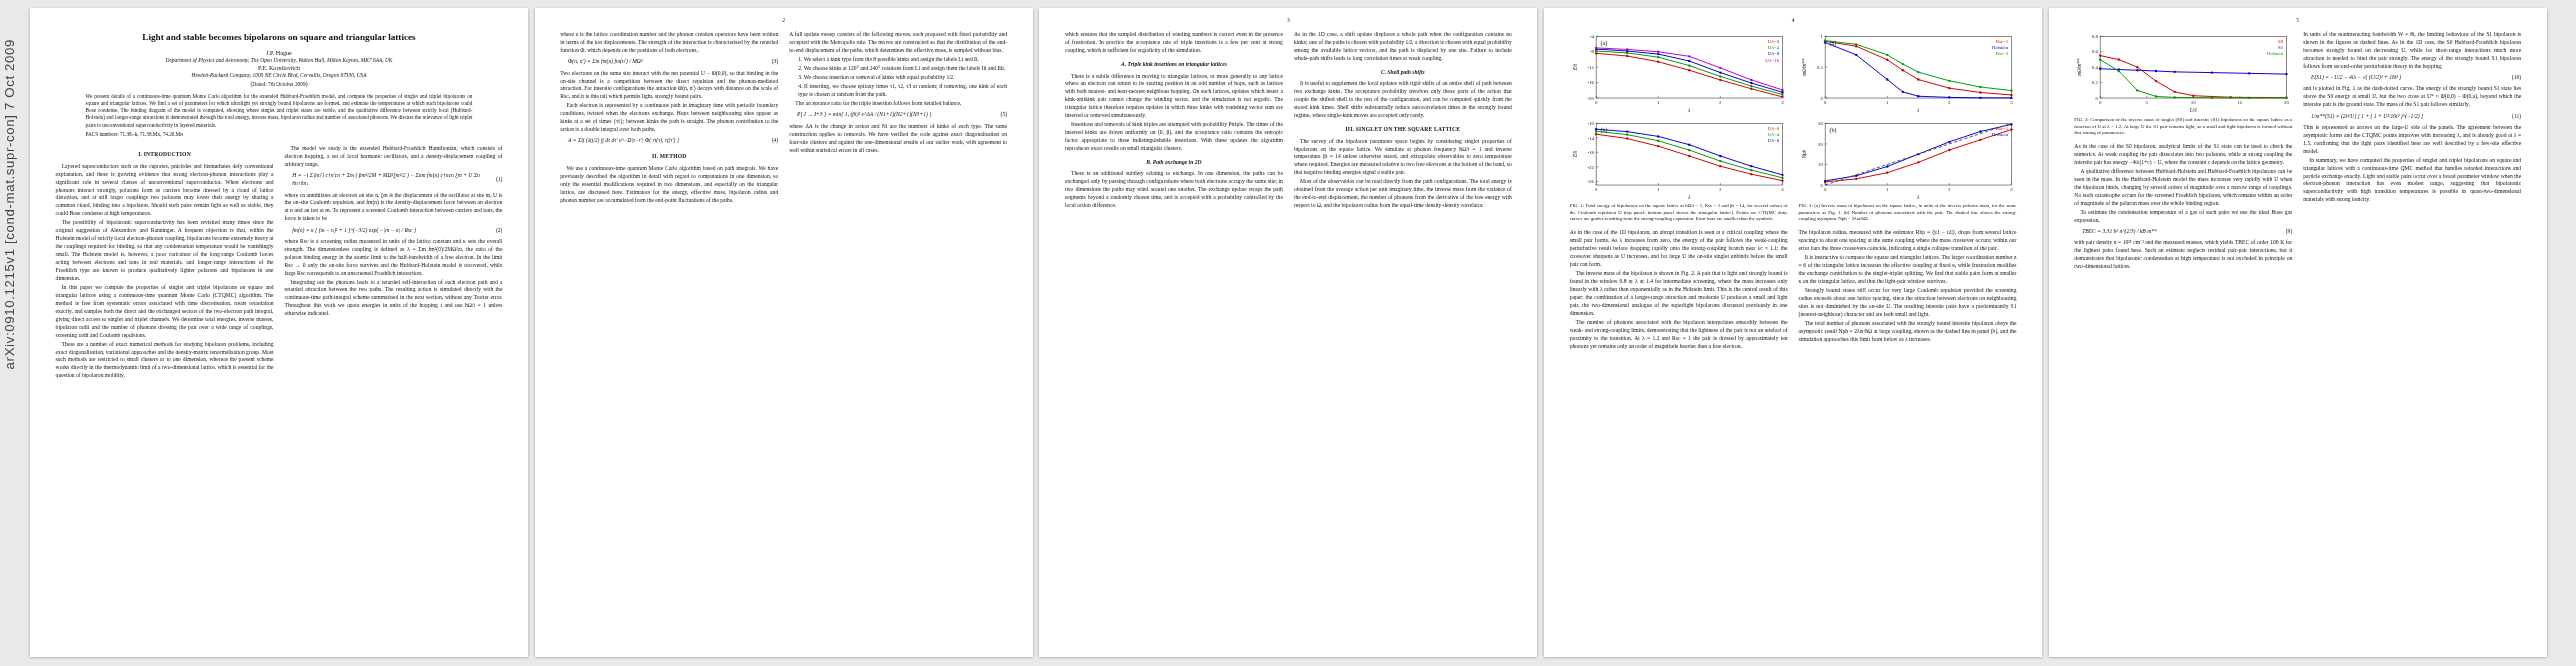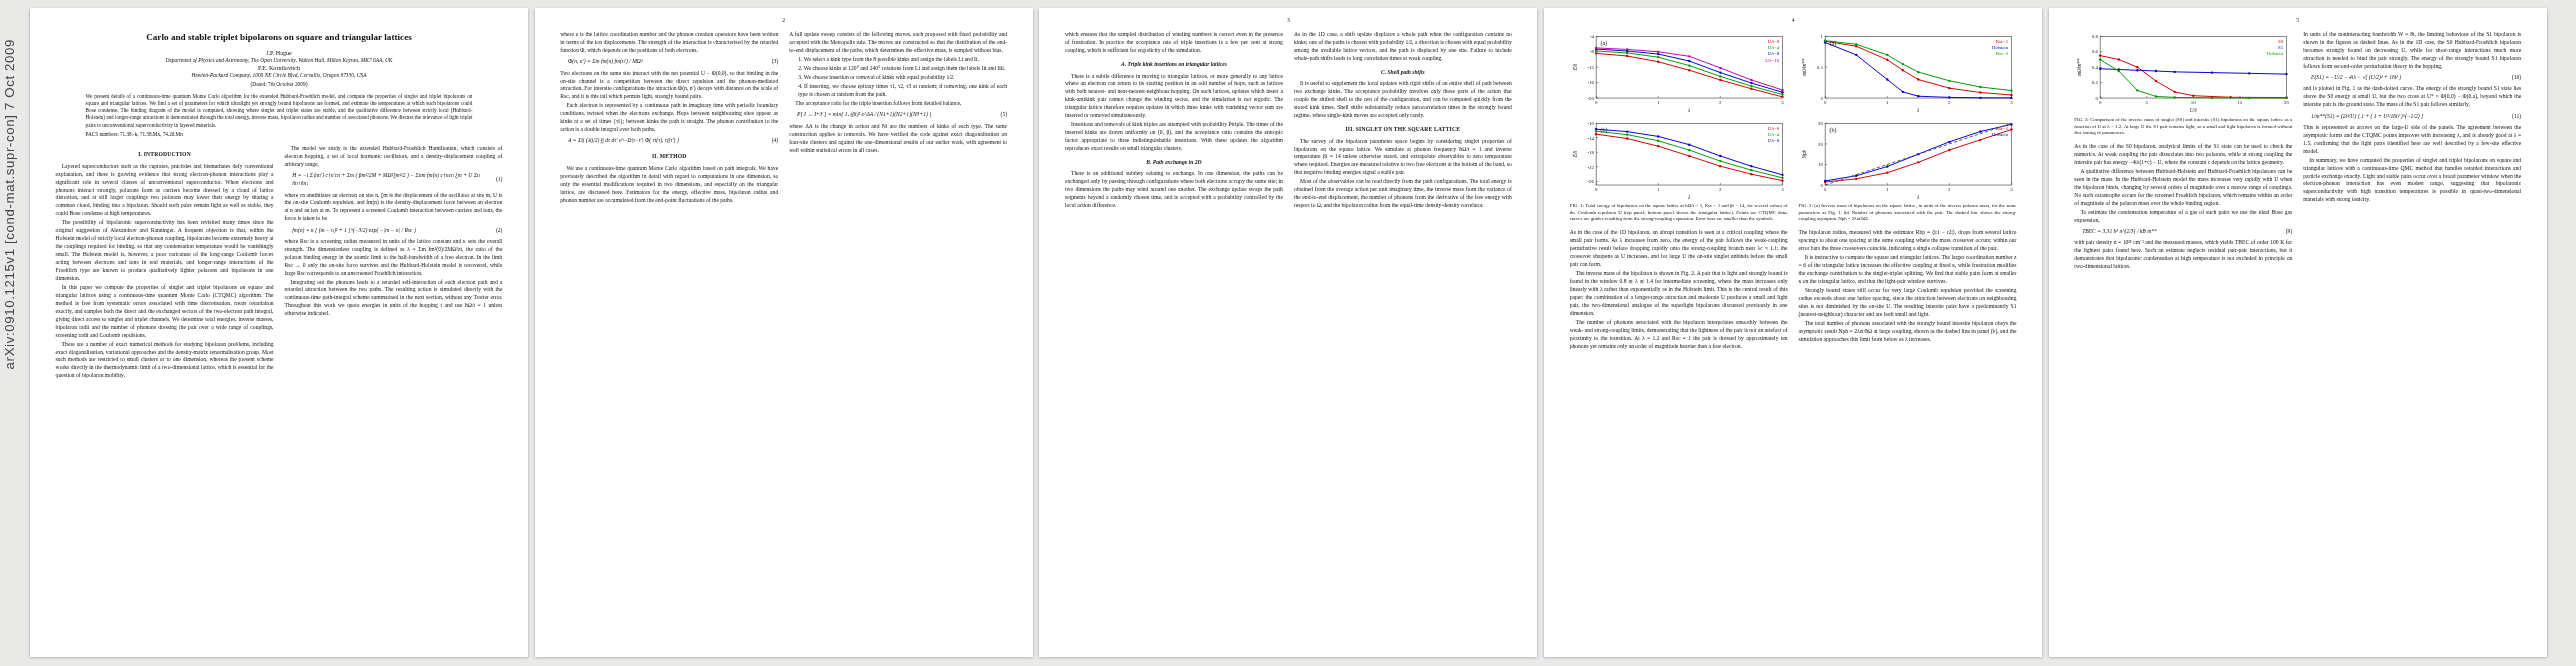--- a/index.html
+++ b/index.html
@@ -42,21 +42,21 @@
 </style>
 </head>
 <body>
 
 <div class="spread">
 
   <div class="arxiv-strip">arXiv:0910.1215v1  [cond-mat.supr-con]  7 Oct 2009</div>
 
   <div class="page">
     <div class="p1-head">
-      <div class="p1-title">Carlo and stable triplet bipolarons on square and triangular lattices</div>
+      <div class="p1-title">Light and stable becomes bipolarons on square and triangular lattices</div>
       <div class="author">J.P. Hague</div>
       <div class="affil">Department of Physics and Astronomy, The Open University, Walton Hall, Milton Keynes, MK7 6AA, UK</div>
       <div class="author">P.E. Kornilovitch</div>
       <div class="affil">Hewlett-Packard Company, 1000 NE Circle Blvd, Corvallis, Oregon 97330, USA</div>
       <div class="date">(Dated: 7th October 2009)</div>
       <div class="abstract">We present details of a continuous-time quantum Monte Carlo algorithm for the extended Hubbard-Froehlich model, and compute the properties of singlet and triplet bipolarons on square and triangular lattices. We find a set of parameters for which ultralight yet strongly bound bipolarons are formed, and estimate the temperatures at which such bipolarons could Bose condense. The binding diagram of the model is computed, showing where singlet and triplet states are stable, and the qualitative difference between strictly local (Hubbard-Holstein) and longer-range attractions is demonstrated through the total energy, inverse mass, bipolaron radius and number of associated phonons. We discuss the relevance of light triplet pairs to unconventional superconductivity in layered materials.</div>
       <div class="pacs">PACS numbers: 71.38.-k, 71.38.Mx, 74.20.Mn</div>
     </div>
     <div class="cols">
       <div class="col">

